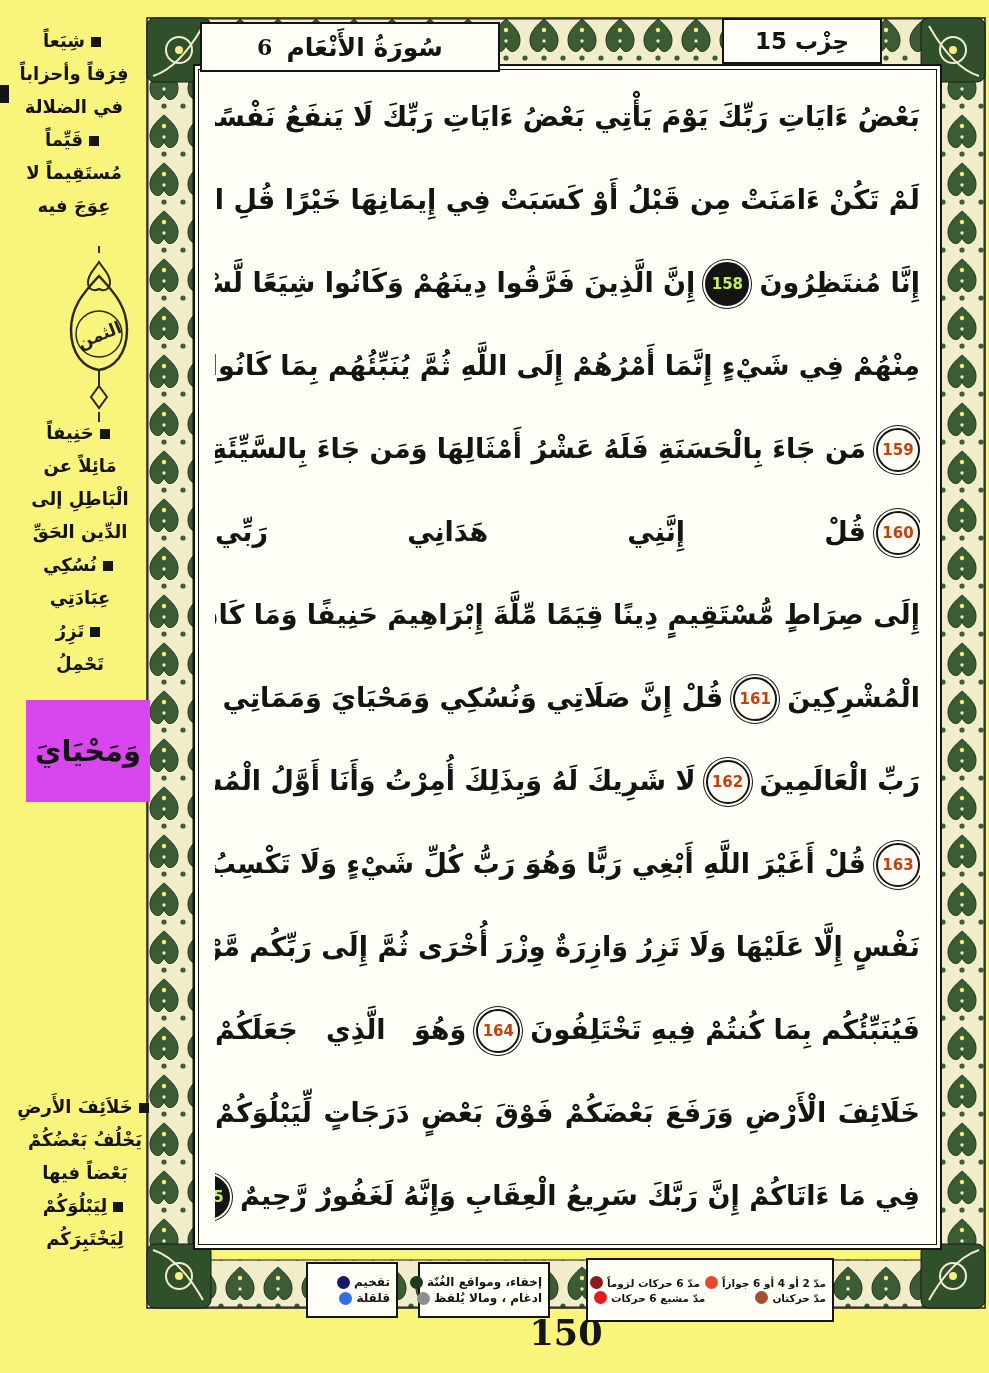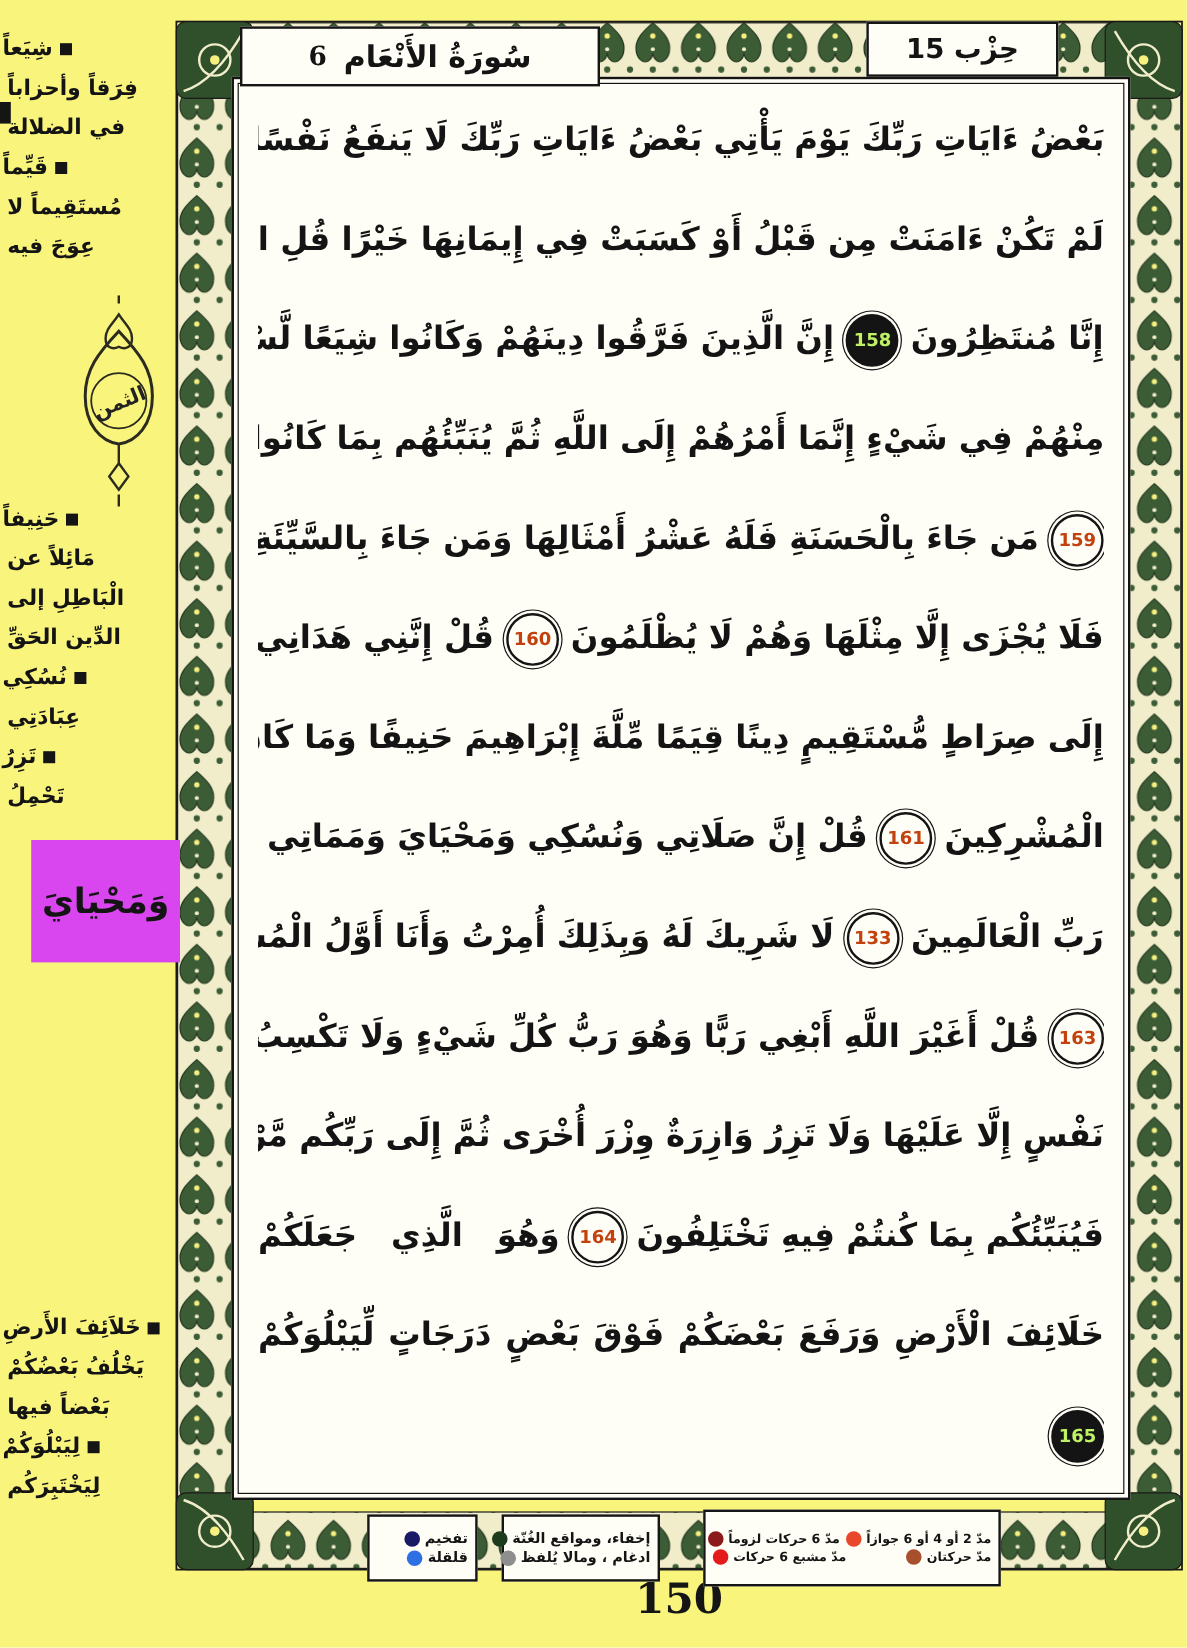--- a/index.html
+++ b/index.html
@@ -28,21 +28,21 @@
   .qline{flex:1;display:flex;align-items:center;direction:rtl;gap:10px;overflow:hidden;}
   .qtxt{flex:1;display:block;font-size:27px;font-weight:bold;line-height:1.2;
         text-align:justify;text-align-last:justify;white-space:nowrap;}
   .aya{flex:none;display:inline-flex;align-items:center;justify-content:center;
        width:40px;height:40px;border-radius:50%;border:2px solid #141414;
        box-shadow:0 0 0 2px #fffef6,0 0 0 3px #141414;
        background:#fffef6;color:#c2410c;font-size:15px;font-weight:bold;}
   .aya.filled{background:#141414;color:#bef264;}
 
   
-  .mgroup{position:absolute;width:140px;direction:rtl;text-align:left;z-index:2;
+  .mgroup{position:absolute;width:140px;direction:rtl;text-align:center;z-index:2;
           font-size:18px;font-weight:bold;line-height:33px;}
   .mg1{left:2px;top:24px;}
   .mg2{left:2px;top:416px;width:152px;}
   .mg3{left:2px;top:1090px;width:162px;}
   .mline{white-space:nowrap;}
   .mline .sq{display:inline-block;width:10px;height:10px;background:#151515;margin-left:6px;}
   .mline.sub{padding-left:4px;}
 
   .mhighlight{position:absolute;left:26px;top:700px;width:124px;height:102px;background:#d946ef;
               z-index:2;display:flex;align-items:center;justify-content:center;
@@ -182,53 +182,53 @@
           <span class="qtxt">إِنَّ الَّذِينَ فَرَّقُوا دِينَهُمْ وَكَانُوا شِيَعًا لَّسْتَ</span>
         </div>
         <div class="qline">
           <span class="qtxt">مِنْهُمْ فِي شَيْءٍ إِنَّمَا أَمْرُهُمْ إِلَى اللَّهِ ثُمَّ يُنَبِّئُهُم بِمَا كَانُوا يَفْعَلُونَ</span>
         </div>
         <div class="qline">
           <span class="aya">159</span>
           <span class="qtxt">مَن جَاءَ بِالْحَسَنَةِ فَلَهُ عَشْرُ أَمْثَالِهَا وَمَن جَاءَ بِالسَّيِّئَةِ</span>
         </div>
         <div class="qline">
-          <span class="qtxt">فَلَا يُجْزَى إِلَّا مِثْلَهَا وَهُمْ لَا يُظْلَمُونَ</span>
           <span class="aya">160</span>
           <span class="qtxt">قُلْ إِنَّنِي هَدَانِي رَبِّي</span>
         </div>
         <div class="qline">
           <span class="qtxt">إِلَى صِرَاطٍ مُّسْتَقِيمٍ دِينًا قِيَمًا مِّلَّةَ إِبْرَاهِيمَ حَنِيفًا وَمَا كَانَ مِنَ</span>
         </div>
         <div class="qline">
           <span class="qtxt">الْمُشْرِكِينَ</span>
           <span class="aya">161</span>
           <span class="qtxt">قُلْ إِنَّ صَلَاتِي وَنُسُكِي وَمَحْيَايَ وَمَمَاتِي لِلَّهِ</span>
         </div>
         <div class="qline">
           <span class="qtxt">رَبِّ الْعَالَمِينَ</span>
-          <span class="aya">133</span>
+          <span class="aya">162</span>
           <span class="qtxt">لَا شَرِيكَ لَهُ وَبِذَلِكَ أُمِرْتُ وَأَنَا أَوَّلُ الْمُسْلِمِينَ</span>
         </div>
         <div class="qline">
           <span class="aya">163</span>
           <span class="qtxt">قُلْ أَغَيْرَ اللَّهِ أَبْغِي رَبًّا وَهُوَ رَبُّ كُلِّ شَيْءٍ وَلَا تَكْسِبُ كُلُّ</span>
         </div>
         <div class="qline">
           <span class="qtxt">نَفْسٍ إِلَّا عَلَيْهَا وَلَا تَزِرُ وَازِرَةٌ وِزْرَ أُخْرَى ثُمَّ إِلَى رَبِّكُم مَّرْجِعُكُمْ</span>
         </div>
         <div class="qline">
           <span class="qtxt">فَيُنَبِّئُكُم بِمَا كُنتُمْ فِيهِ تَخْتَلِفُونَ</span>
           <span class="aya">164</span>
           <span class="qtxt">وَهُوَ الَّذِي جَعَلَكُمْ</span>
         </div>
         <div class="qline">
           <span class="qtxt">خَلَائِفَ الْأَرْضِ وَرَفَعَ بَعْضَكُمْ فَوْقَ بَعْضٍ دَرَجَاتٍ لِّيَبْلُوَكُمْ</span>
         </div>
         <div class="qline">
+          <span class="qtxt">فِي مَا ءَاتَاكُمْ إِنَّ رَبَّكَ سَرِيعُ الْعِقَابِ وَإِنَّهُ لَغَفُورٌ رَّحِيمٌ</span>
           <span class="aya filled">165</span>
         </div>
       </div>
   </div>
 
   <div class="lg-box lg-a">
       <div class="lg-row">
         <span class="lg-pair">
           <span class="lg-label">تفخيم</span>
           <span class="lg-dot" style="background: rgb(25, 26, 102);"></span>

